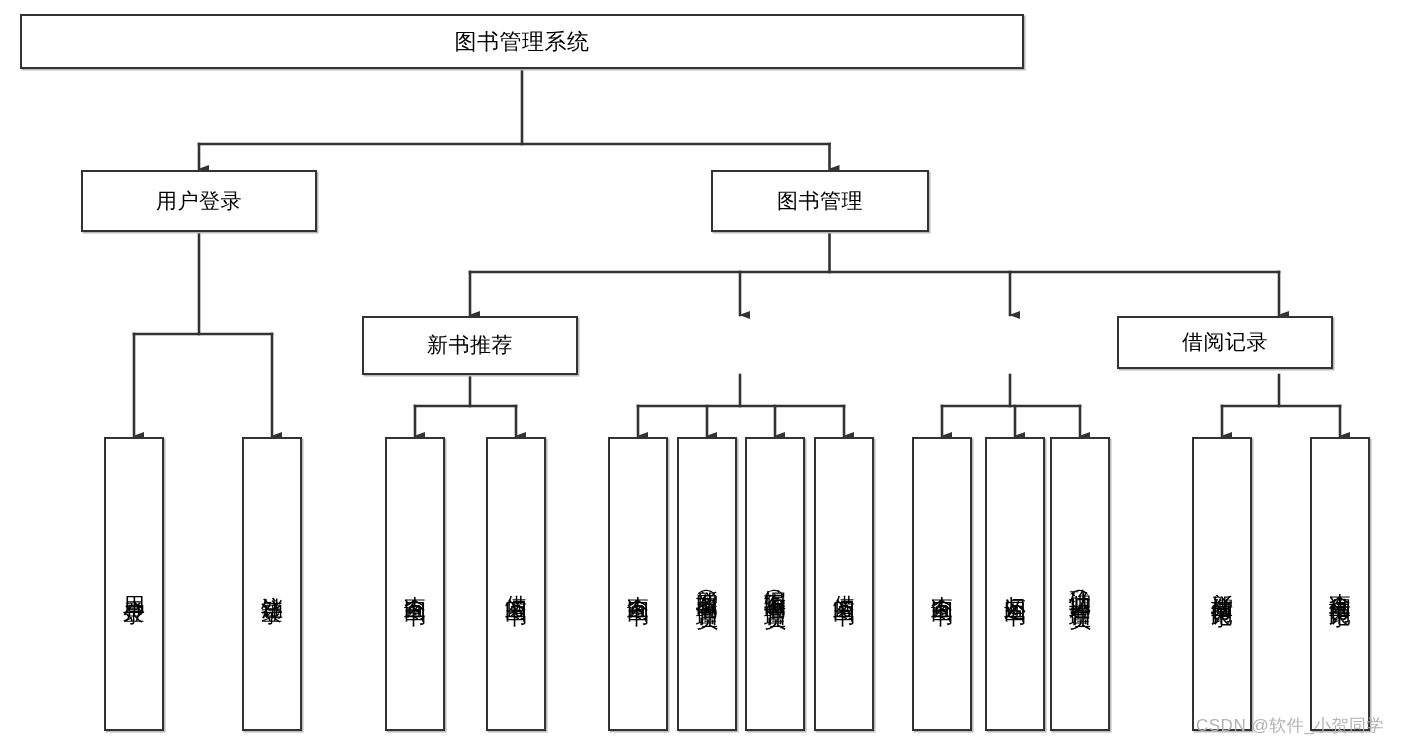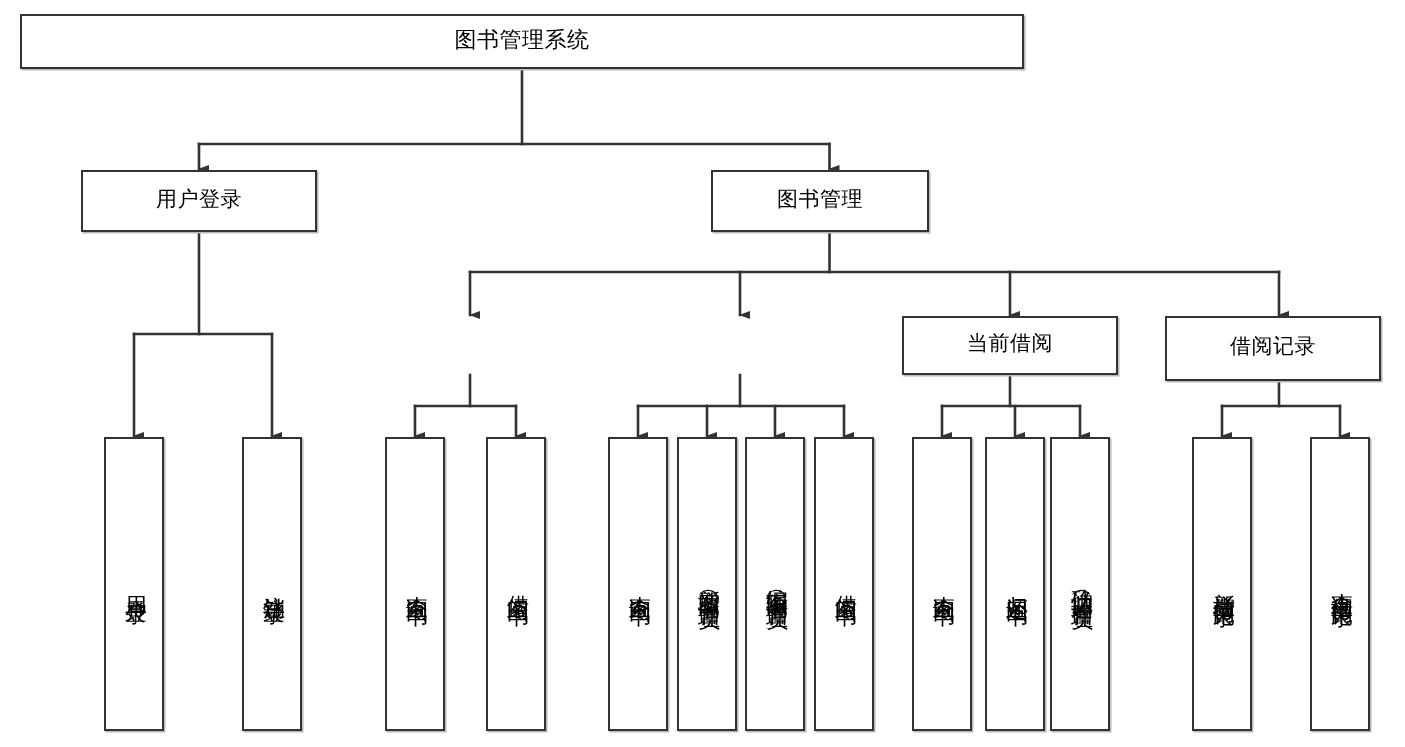--- a/index.html
+++ b/index.html
@@ -30,21 +30,20 @@
   .node {
     position: absolute;
     box-sizing: border-box;
     background: #ffffff;
     border: 2px solid #333333;
     box-shadow: 1.5px 1.5px 0 0 #b9b9b9;
     display: flex;
     align-items: center;
     justify-content: center;
     color: #000000;
-    font-family: Liberation Mono, monospace;
   }
   .node-label {
     display: block;
     text-align: center;
     line-height: 1.18;
     color: #000000;
     white-space: nowrap;
   }
   
   .node.horiz .node-label {
@@ -130,24 +129,24 @@
     <span class="node-label">图书管理系统</span>
   </div>
 
   <div class="node horiz level-2" style="left: 81px; top: 170px; width: 236px; height: 62px;">
     <span class="node-label">用户登录</span>
   </div>
   <div class="node horiz level-2" style="left: 711px; top: 170px; width: 218px; height: 62px;">
     <span class="node-label">图书管理</span>
   </div>
 
-  <div class="node horiz level-3" style="left: 902px; top: 316px; width: 216px; height: 59px;">
-    <span class="node-label">当前借阅</span>
+  <div class="node horiz level-3" style="left: 362px; top: 316px; width: 216px; height: 59px;">
+    <span class="node-label">新书推荐</span>
   </div>
-  <div class="node horiz level-3" style="left: 1165px; top: 316px; width: 216px; height: 65px;">
+  <div class="node horiz level-3" style="left: 1117px; top: 316px; width: 216px; height: 53px;">
     <span class="node-label">借阅记录</span>
   </div>
 
   <div class="node vert level-4" style="left: 104px; top: 437px; width: 60px; height: 294px;">
     <span class="node-label">用户登录</span>
   </div>
   <div class="node vert level-4" style="left: 242px; top: 437px; width: 60px; height: 294px;">
     <span class="node-label">注销登录</span>
   </div>
   <div class="node vert level-4" style="left: 385px; top: 437px; width: 60px; height: 294px;">
@@ -177,13 +176,14 @@
   <div class="node vert level-4" style="left: 1050px; top: 437px; width: 60px; height: 294px;">
     <span class="node-label">确认归还（管理员）</span>
   </div>
   <div class="node vert level-4" style="left: 1192px; top: 437px; width: 60px; height: 294px;">
     <span class="node-label">新增借阅记录</span>
   </div>
   <div class="node vert level-4" style="left: 1310px; top: 437px; width: 60px; height: 294px;">
     <span class="node-label">查询借阅记录</span>
   </div>
 
+  <div class="watermark" style="left: 1196px; top: 714px;">CSDN @软件_小贺同学</div>
 </div>
 
 </body></html>

